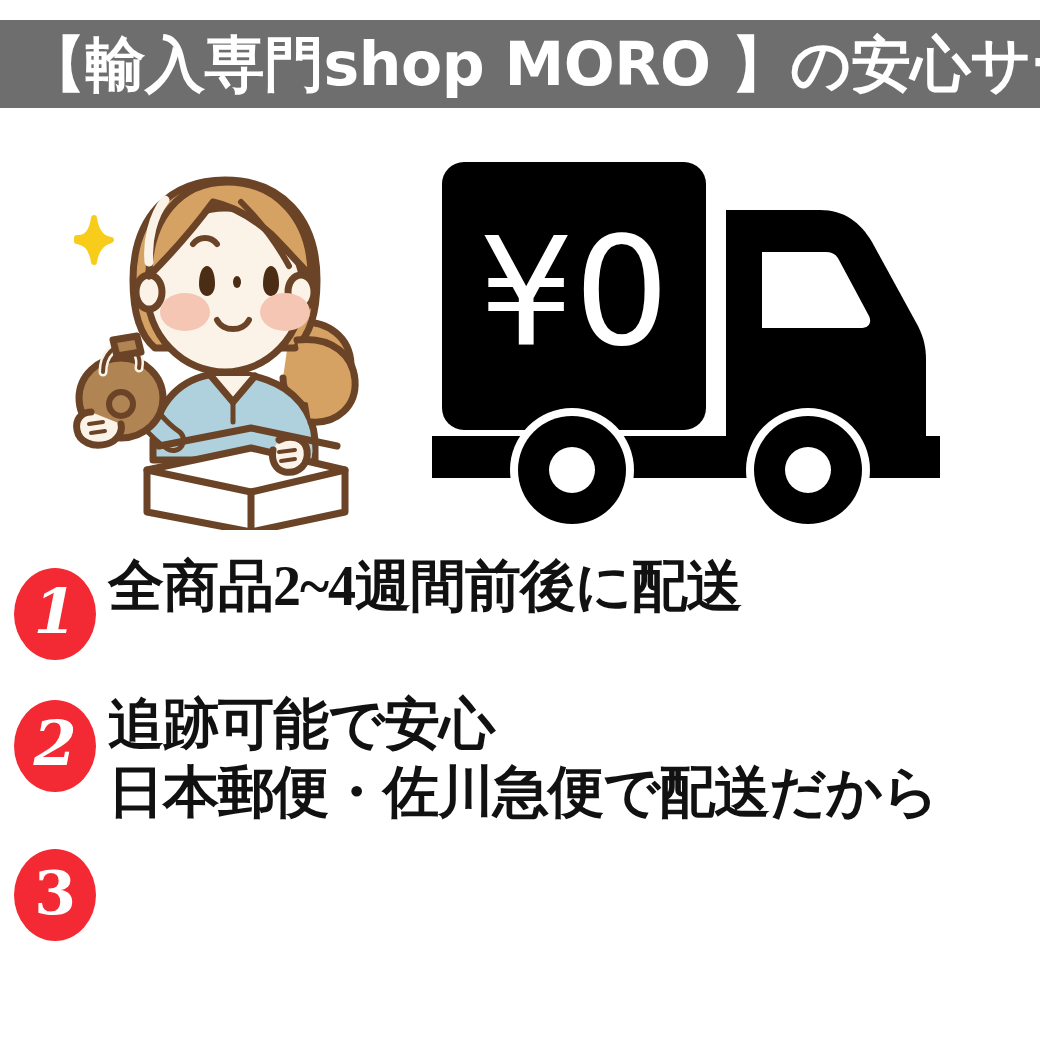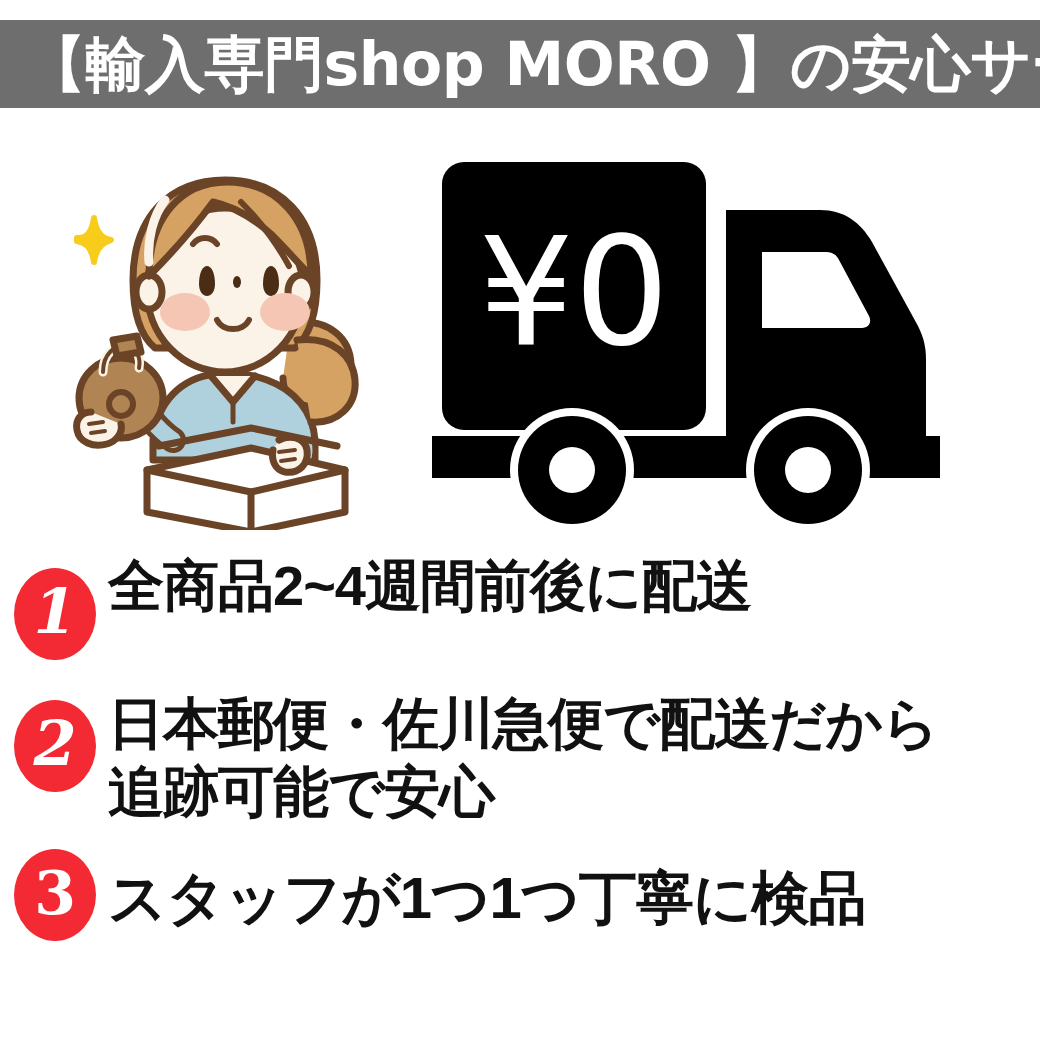--- a/index.html
+++ b/index.html
@@ -103,21 +103,21 @@
     line-height: 1;
     box-sizing: border-box;
     padding-bottom: 4px;
     user-select: none;
   }
   .item-lines {
     flex: 1 1 auto;
     min-width: 0;
   }
   .item-line {
-    font-family: Liberation Sans, sans-serif;
+    font-family: Liberation Serif, serif;
     font-weight: 700;
     color: #111111;
     font-size: 56px;
     line-height: 1.22;
     letter-spacing: -1px;
     white-space: nowrap;
   }
 
   
   #service-item-1 { margin-top: 4px; }
@@ -249,27 +249,24 @@
     <div class="service-item" id="service-item-1">
       <div class="badge" style="background: rgb(243, 42, 51);">1</div>
       <div class="item-lines">
         <div class="item-line item-line-1">全商品2~4週間前後に配送</div>
       </div>
     </div>
 
     <div class="service-item" id="service-item-2">
       <div class="badge" style="background: rgb(243, 42, 51);">2</div>
       <div class="item-lines">
+        <div class="item-line item-line-2">追跡可能で安心</div>
         <div class="item-line item-line-1">日本郵便・佐川急便で配送だから</div>
-        <div class="item-line item-line-2">追跡可能で安心</div>
       </div>
     </div>
 
     <div class="service-item" id="service-item-3">
       <div class="badge" style="background: rgb(243, 42, 51);">3</div>
-      <div class="item-lines">
-        <div class="item-line item-line-1">スタッフが1つ1つ丁寧に検品</div>
-      </div>
     </div>
 
   </div>
 
 </div>
 
 </body></html>

